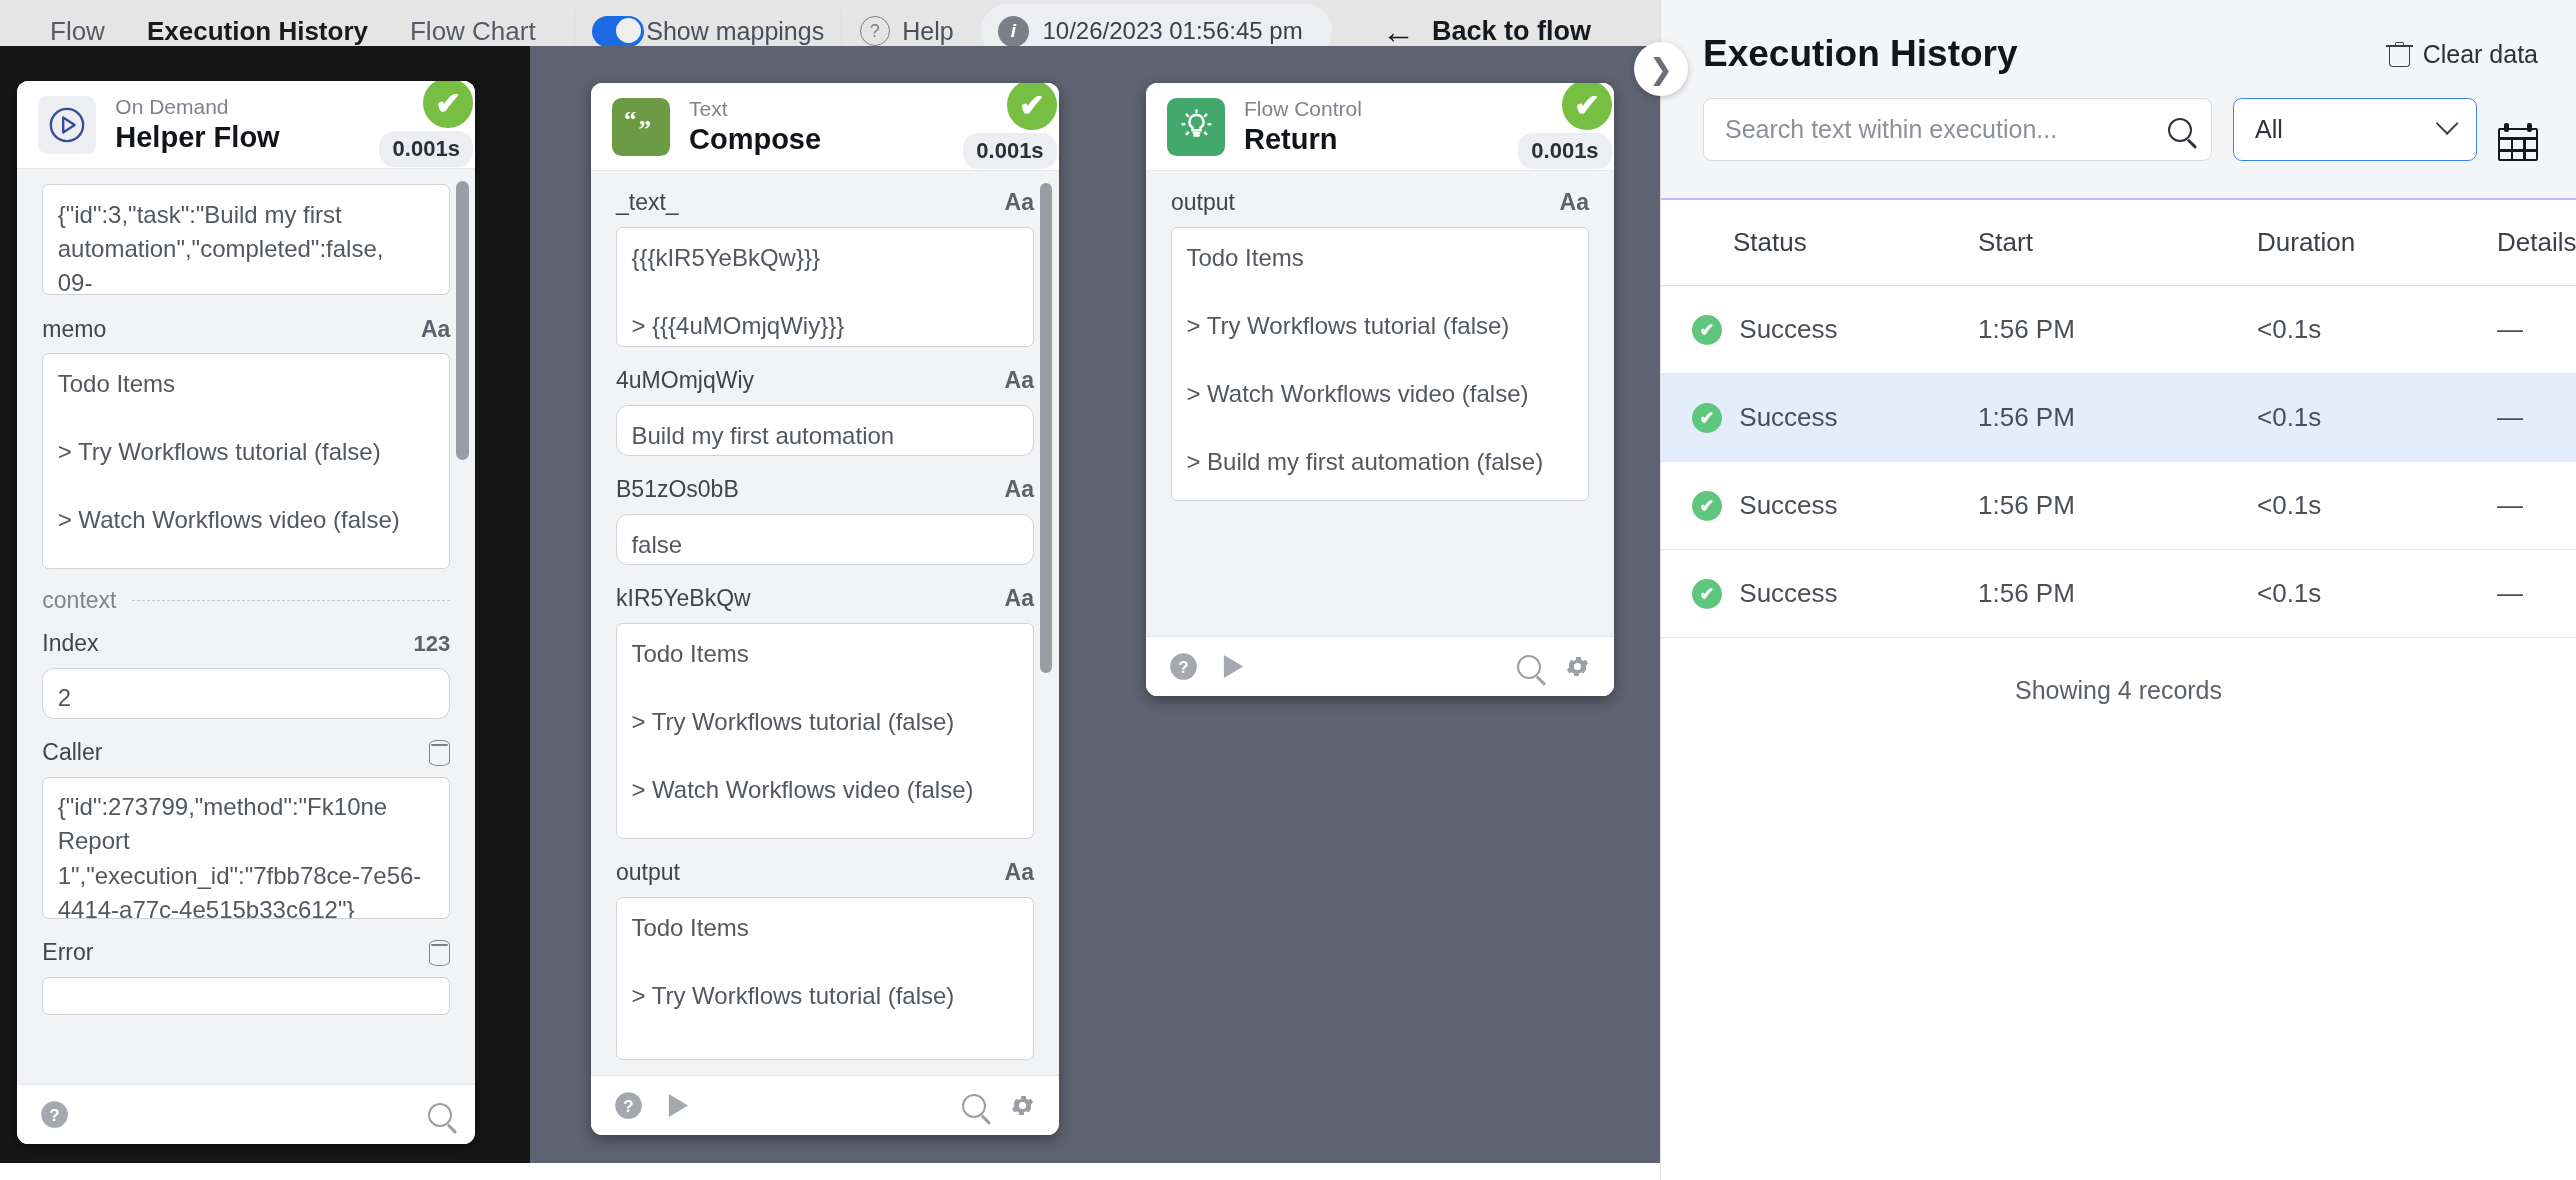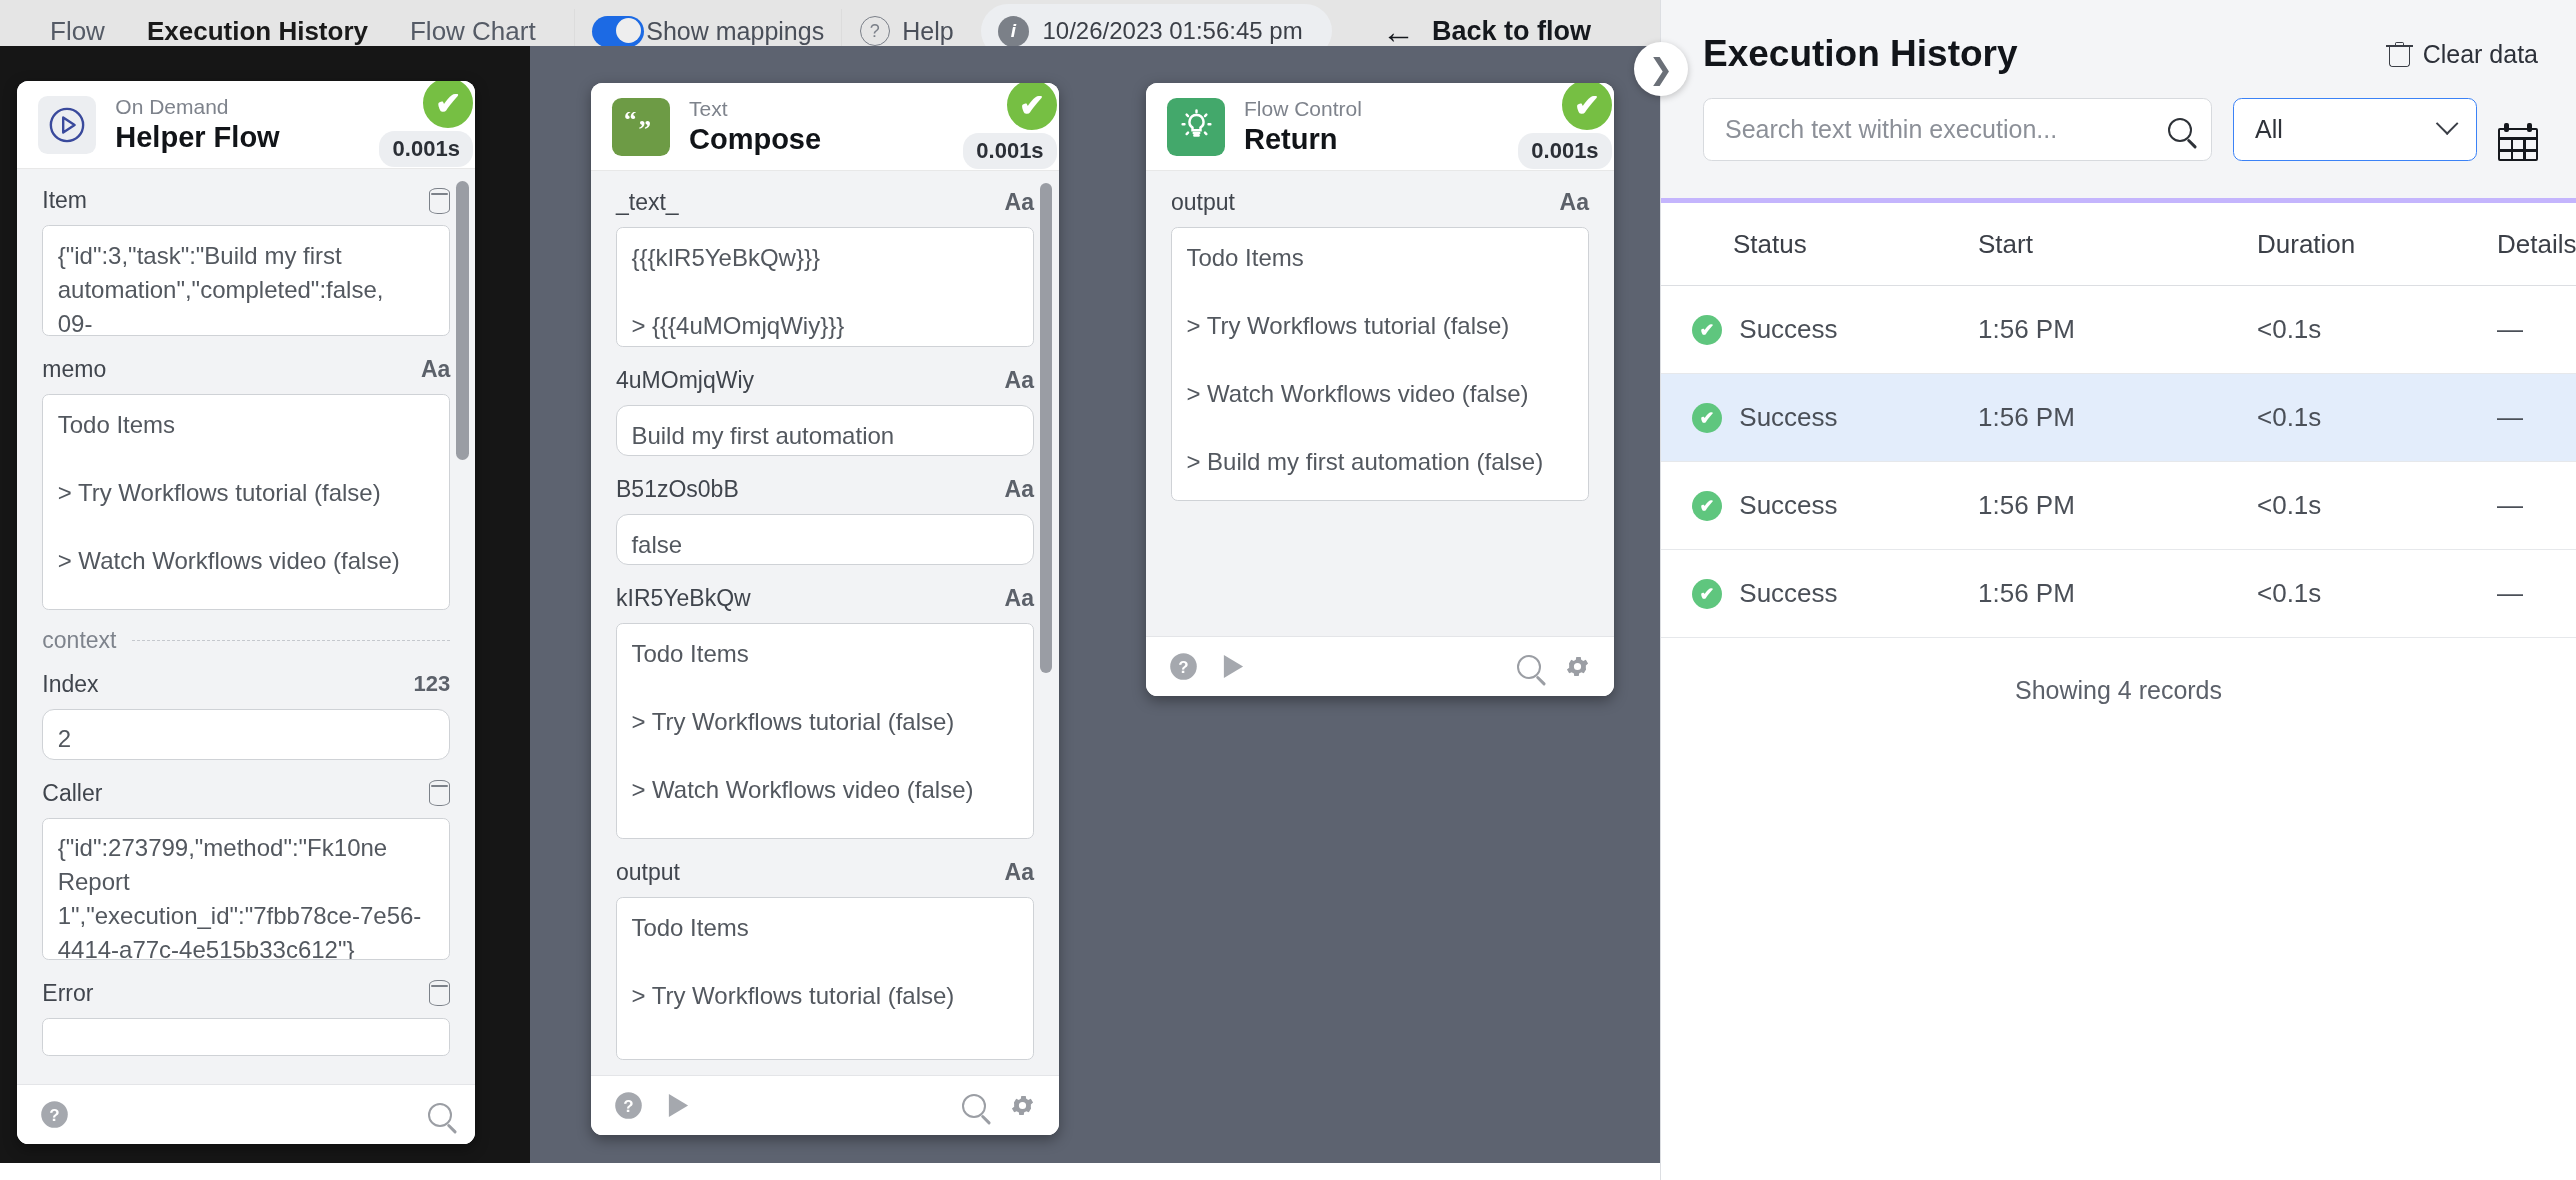--- a/index.html
+++ b/index.html
@@ -255,21 +255,21 @@
   #calendar-btn .cal-p1 { position: absolute; left: 5.8px; top: 0; width: 4.8px; height: 8.7px; background: #15181d; border-radius: 1.9px; }
   #calendar-btn .cal-p2 { position: absolute; left: 29px; top: 0; width: 4.8px; height: 8.7px; background: #15181d; border-radius: 1.9px; }
   #calendar-btn .cal-l2 { position: absolute; left: 0; right: 0; top: 26px; height: 2.9px; background: #15181d; }
 
   #exec-table { margin-top: 37px; background: #ffffff; }
   .thead, .trow {
     display: grid;
     grid-template-columns: 317px 279px 240px 1fr;
     align-items: center;
   }
-  .thead { height: 88px; border-top: 5px solid #c4b5fd; border-bottom: 1px solid #dcdee2; background: #ffffff; }
+  .thead { height: 88px; border-top: 2px solid #c4b5fd; border-bottom: 1px solid #dcdee2; background: #ffffff; }
   .th { font-size: 26px; color: #3b3f47; }
   .th:first-child { padding-left: 72px; }
   .th.details { display: flex; align-items: center; gap: 10.6px; }
   .trow { height: 88px; border-bottom: 1px solid #e6e8eb; cursor: pointer; }
   .trow.selected { background: #e3edfb; }
   .status-cell { display: flex; align-items: center; gap: 17.3px; padding-left: 31px; }
   .status-dot {
     width: 30px; height: 30px; border-radius: 50%;
     background: #5fc67e; color: #fff; font-size: 18px; font-weight: 700;
     display: flex; align-items: center; justify-content: center; flex: none;
@@ -325,24 +325,20 @@
             <path d="M14 2l-1.5 1.5 1 1-4 4-3-1L5 9l4.5 4.5L4 19v1h1l5.5-5.5L15 19l1.5-1.5-1-3 4-4 1 1L22 10z"></path>
           </svg>
       </span>
       <div class="check-badge">✔</div>
       <div class="dur-badge">0.001s</div>
     </div>
     <div class="card-body">
       <div class="scrollbar" style="height:279px;"></div>
 
       <div class="field">
-        <div class="field-head">
-          <span class="field-label">Item</span>
-          <span class="db-icon"></span>
-        </div>
         <div class="field-box" style="height:111px;">{"id":3,"task":"Build my first automation","completed":false,
 09-
 06T22:21:11.772Z","completedA</div>
       </div>
 
       <div class="field">
         <div class="field-head">
           <span class="field-label">memo</span>
           <span class="field-type">Aa</span>
         </div>

